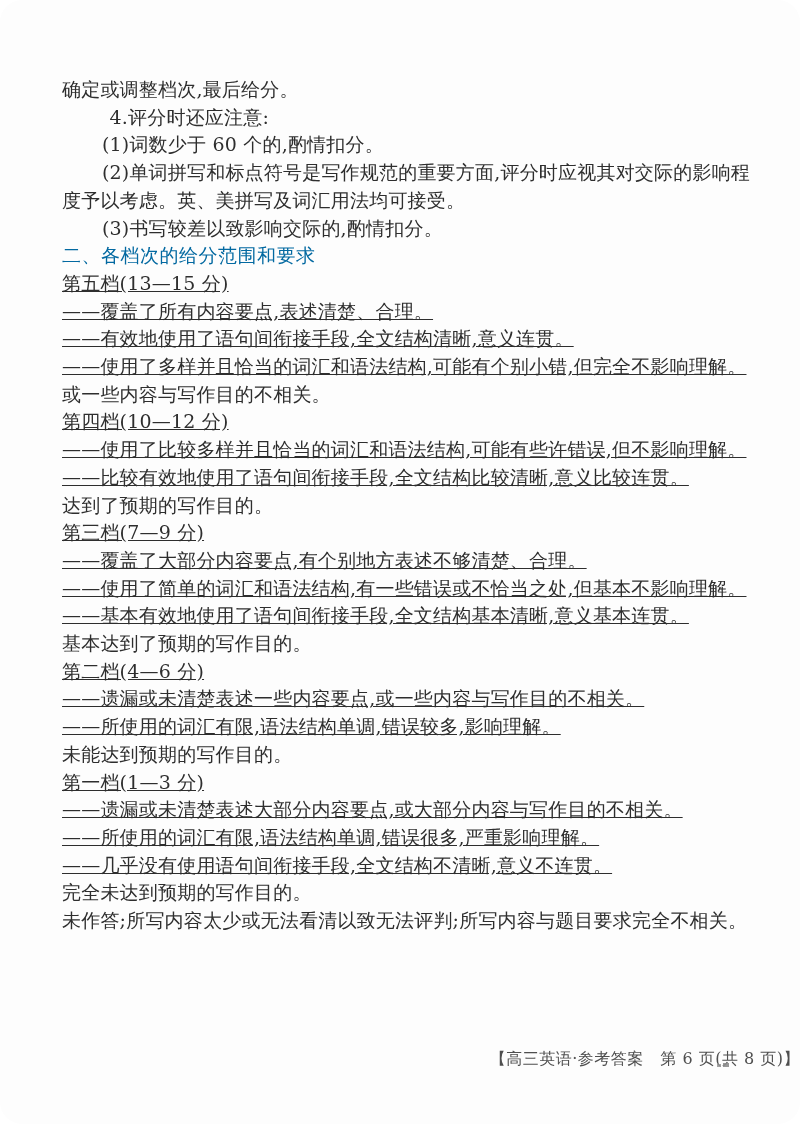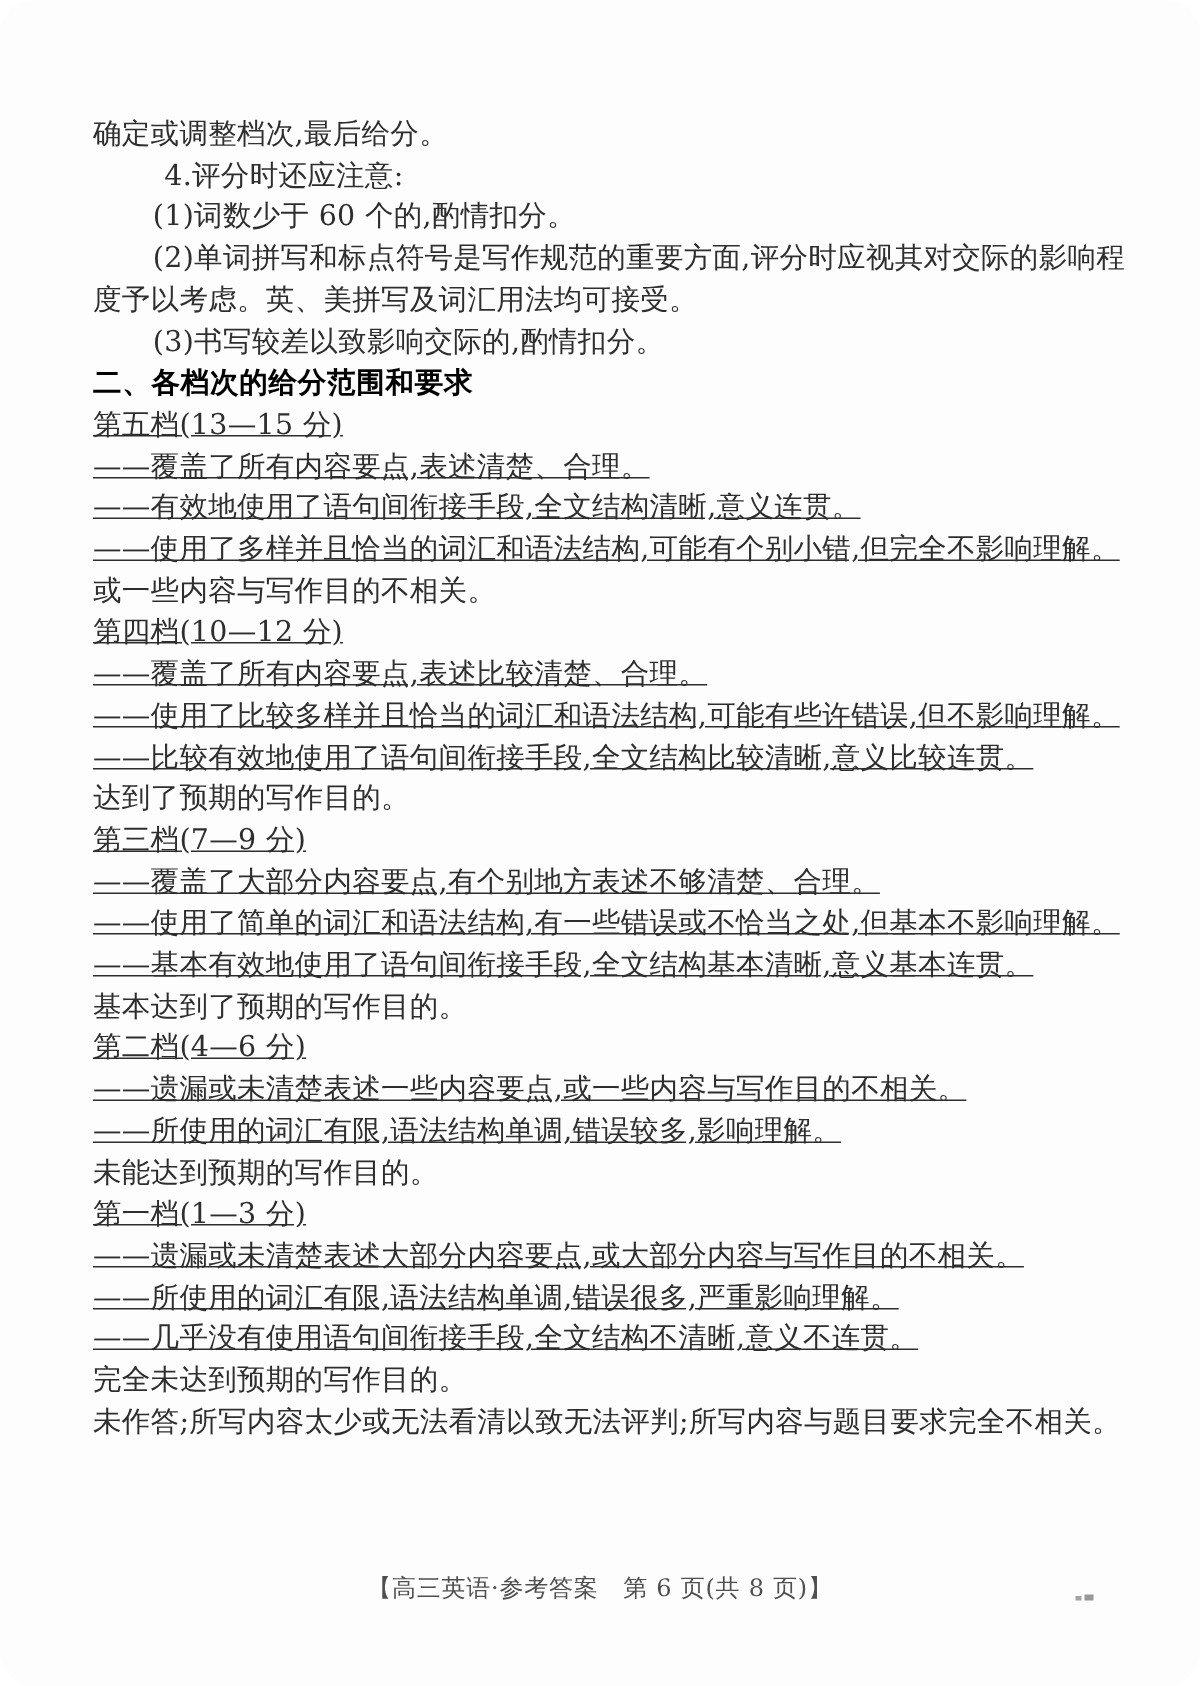--- a/index.html
+++ b/index.html
@@ -35,30 +35,30 @@
     margin: 0;
     padding: 0;
   }
   
   .indent-num   { text-indent: 2.5em; }  
   .indent-note  { text-indent: 2.1em; }  
   .hang         { padding-left: 33px; text-decoration: underline; }  
   .flush        { padding-left: 0; }     
   .section-heading {
     font-family: "DejaVu Sans", "Liberation Sans", sans-serif;
-    font-weight: 700;
-    color: #000000;
+    font-weight: 400;
+    color: #0369a1;
     letter-spacing: 0.5px;
   }
   .footer {
     position: absolute;
     top: 1049px;
     left: 0;
     width: 800px;
-    text-align: center;
+    text-align: right;
     font-size: 16px;
     line-height: 20px;
     color: #4f4f4f;
     letter-spacing: 0.5px;
     font-family: "DejaVu Serif", "Liberation Serif", serif;
   }
   
   .smudge {
     position: absolute;
     background: #8d8d8d;
@@ -84,21 +84,20 @@
     <div>
       <p class="hang">第五档(13—15 分)</p>
       <p class="hang">——覆盖了所有内容要点,表述清楚、合理。</p>
       <p class="hang">——有效地使用了语句间衔接手段,全文结构清晰,意义连贯。</p>
       <p class="hang">——使用了多样并且恰当的词汇和语法结构,可能有个别小错,但完全不影响理解。</p>
       <p class="flush">或一些内容与写作目的不相关。</p>
     </div>
 
     <div>
       <p class="hang">第四档(10—12 分)</p>
-      <p class="hang">——覆盖了所有内容要点,表述比较清楚、合理。</p>
       <p class="hang">——使用了比较多样并且恰当的词汇和语法结构,可能有些许错误,但不影响理解。</p>
       <p class="hang">——比较有效地使用了语句间衔接手段,全文结构比较清晰,意义比较连贯。</p>
       <p class="flush">达到了预期的写作目的。</p>
     </div>
 
     <div>
       <p class="hang">第三档(7—9 分)</p>
       <p class="hang">——覆盖了大部分内容要点,有个别地方表述不够清楚、合理。</p>
       <p class="hang">——使用了简单的词汇和语法结构,有一些错误或不恰当之处,但基本不影响理解。</p>
       <p class="hang">——基本有效地使用了语句间衔接手段,全文结构基本清晰,意义基本连贯。</p>

